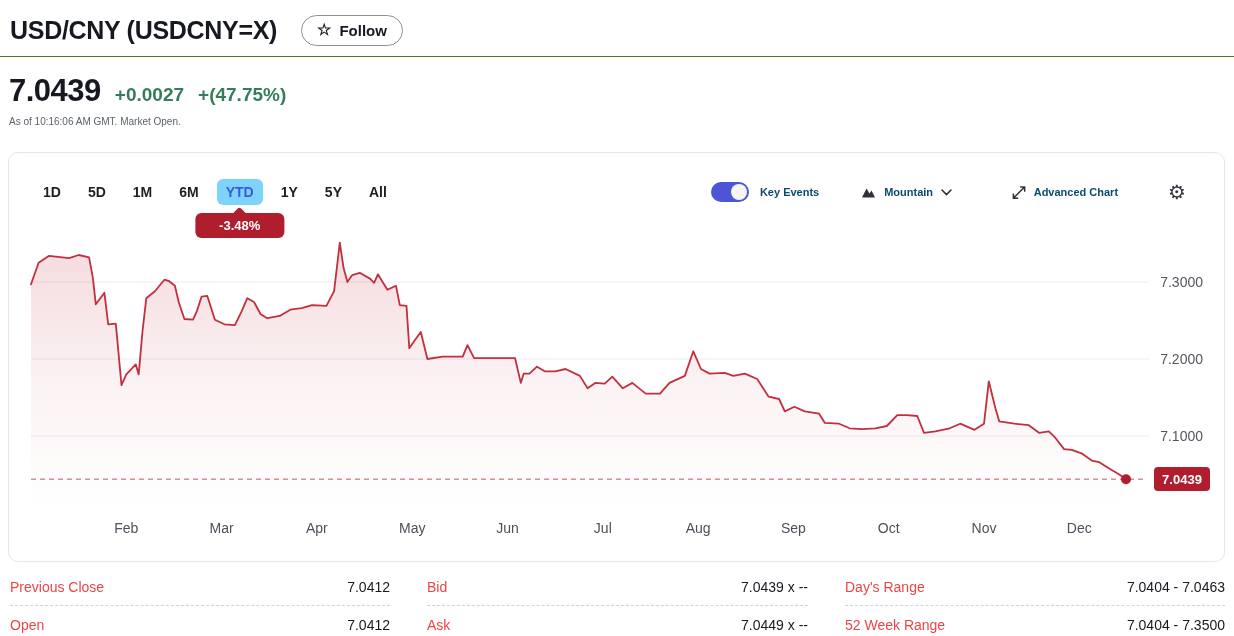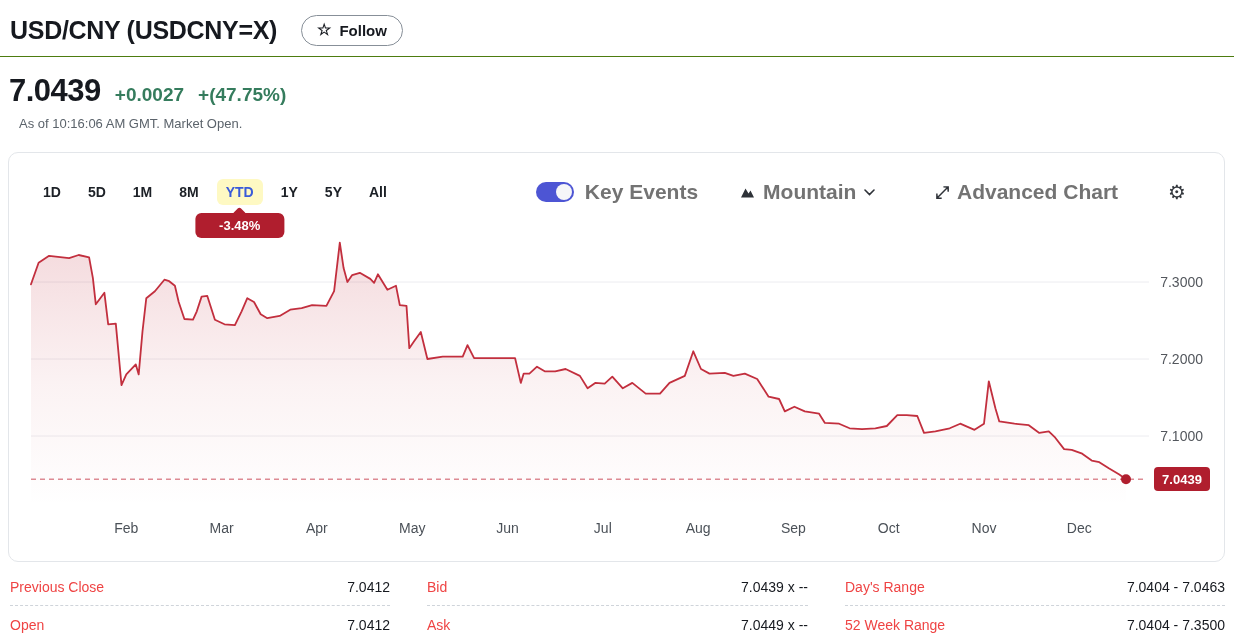--- a/index.html
+++ b/index.html
@@ -16,37 +16,37 @@
   
   .hdr{display:flex;align-items:center;gap:24px;height:57px;padding:4px 10px 0 10px;border-bottom:1px solid #4d7c0f}
   .title{font-size:25px;font-weight:800;letter-spacing:-.3px;margin:0}
   .follow{display:inline-flex;align-items:center;gap:8px;height:31px;padding:0 15px;
     border:1px solid #878f98;border-radius:16px;background:#fff;font-size:15px;font-weight:700;color:var(--txt);cursor:pointer}
   .follow .star{font-size:16px;line-height:1}
   
   .price-row{display:flex;align-items:baseline;gap:14px;padding:16px 0 0 9px}
   .price{font-size:31px;font-weight:800;letter-spacing:-.5px}
   .chg{font-size:19px;font-weight:700;color:var(--green)}
-  .asof{padding:7px 0 0 19px;font-size:13px;color:var(--muted)}
+  .asof{padding:7px 0 0 9px;font-size:10px;color:var(--muted)}
   
   .card{position:absolute;left:8px;top:152px;width:1217px;height:410px;
     border:1px solid var(--border);border-radius:10px;background:#fff}
   .toolbar{position:relative;z-index:3;display:flex;align-items:center;gap:9px;padding:26px 38px 0 25px}
   .tab{position:relative;padding:5px 9px;border-radius:6px;font-size:14px;font-weight:700;color:#1c2026;cursor:pointer}
-  .tab.active{color:var(--accent-blue);background:#fef9c3}
+  .tab.active{color:var(--accent-blue);background:#7dd3fc}
   .ytd-badge{position:absolute;top:34px;left:50%;transform:translateX(-50%);
     background:var(--badge-red);color:#fff;font-size:13px;font-weight:700;
     padding:5px 24px;border-radius:6px;white-space:nowrap}
   .ytd-badge::before{content:"";position:absolute;top:-4px;left:50%;margin-left:-5px;
     width:10px;height:10px;background:var(--badge-red);transform:rotate(45deg);border-radius:2px}
   .right-tools{margin-left:auto;display:flex;align-items:center;gap:28px}
   .kv{display:flex;align-items:center;gap:11px;cursor:pointer}
   .toggle{position:relative;width:38px;height:20px;border-radius:10px;background:var(--toggle-blue)}
   .toggle .knob{position:absolute;right:2px;top:2px;width:16px;height:16px;border-radius:50%;background:#f6f6f8}
-  .tool-label{font-size:21px;font-weight:700;color:#737373}
+  .tool-label{font-size:11px;font-weight:700;color:#0c4a6e}
   .mountain,.adv{display:flex;align-items:center;gap:8px;cursor:pointer;margin-left:14px}
   .adv{margin-left:32px}
   .adv-arrow{font-size:17px;font-weight:700;line-height:1;color:#2e3238}
   .gear{margin-left:22px;font-size:20px;color:#33373d;cursor:pointer;line-height:1}
   svg text{font-family:"Liberation Sans","DejaVu Sans",sans-serif}
   #chart-svg{position:absolute;left:0;top:0;z-index:1}
   .current-badge{position:absolute;z-index:2;left:1145px;top:314px;width:56px;height:24px;
     background:var(--badge-red);color:#fff;font-size:13px;font-weight:700;border-radius:4px;
     display:flex;align-items:center;justify-content:center}
   
@@ -105,21 +105,21 @@
       <line x1="22" y1="326.197" x2="1138" y2="326.197" stroke="#c22f3e" stroke-width="1.4" stroke-dasharray="5 4" opacity="0.55"></line>
       <path d="M22,353 L22.0,131.3 L29.6,109.7 L40.1,102.8 L60.1,105.1 L69.7,102.0 L80.1,104.4 L83.9,125.2 L86.8,151.3 L95.4,139.8 L99.2,171.3 L106.8,170.6 L112.5,232.2 L117.3,221.4 L126.8,211.4 L129.7,221.4 L133.5,178.3 L137.3,145.2 L145.9,138.2 L155.4,126.7 L160.2,128.2 L165.9,132.8 L169.7,149.0 L175.4,166.0 L184.0,166.7 L187.8,158.3 L192.6,143.6 L198.3,142.9 L205.9,166.7 L215.5,171.3 L225.9,172.1 L232.6,158.3 L238.3,145.2 L245.0,149.0 L251.7,161.3 L258.3,165.2 L270.7,162.9 L281.2,156.7 L292.7,155.2 L303.1,152.1 L317.4,152.9 L325.1,138.2 L330.8,89.7 L334.6,115.1 L338.4,129.0 L343.2,122.1 L350.8,119.8 L361.3,125.9 L365.1,129.8 L368.9,121.3 L378.4,136.7 L387.0,132.8 L390.8,152.1 L397.5,152.9 L400.3,195.2 L405.1,188.3 L411.8,179.0 L418.4,206.0 L433.7,203.7 L453.7,203.7 L458.5,192.1 L465.1,205.2 L492.8,205.2 L506.1,205.2 L511.8,229.9 L514.7,220.6 L520.4,220.6 L528.0,213.7 L535.7,218.3 L546.2,218.3 L556.6,216.0 L570.9,222.9 L578.6,235.3 L586.2,229.9 L595.7,230.6 L603.3,223.7 L613.8,235.3 L623.3,229.9 L636.7,240.6 L651.0,240.6 L660.5,229.9 L675.8,222.9 L684.3,198.3 L692.0,216.0 L700.5,220.6 L715.8,219.9 L724.4,222.9 L735.8,220.6 L748.2,226.0 L759.6,243.7 L770.1,246.0 L775.8,258.4 L785.4,253.7 L795.8,258.4 L810.1,260.7 L815.9,269.9 L830.1,270.7 L840.6,275.3 L853.0,276.1 L866.4,275.3 L877.8,273.0 L888.3,262.2 L897.8,262.2 L908.3,263.0 L915.0,279.9 L926.4,278.4 L940.7,275.3 L951.2,270.7 L965.5,276.8 L975.0,270.7 L979.8,228.3 L986.4,255.3 L990.3,268.4 L1005.5,270.7 L1019.8,272.2 L1030.3,279.9 L1039.8,278.4 L1045.5,283.8 L1055.1,296.1 L1062.7,296.9 L1073.2,300.7 L1082.7,307.6 L1090.3,309.2 L1099.8,315.3 L1110.3,321.5 L1117.0,326.2 L1117.0,353 Z" fill="url(#areaGrad)" stroke="none"></path>
       <path d="M22.0,131.3 L29.6,109.7 L40.1,102.8 L60.1,105.1 L69.7,102.0 L80.1,104.4 L83.9,125.2 L86.8,151.3 L95.4,139.8 L99.2,171.3 L106.8,170.6 L112.5,232.2 L117.3,221.4 L126.8,211.4 L129.7,221.4 L133.5,178.3 L137.3,145.2 L145.9,138.2 L155.4,126.7 L160.2,128.2 L165.9,132.8 L169.7,149.0 L175.4,166.0 L184.0,166.7 L187.8,158.3 L192.6,143.6 L198.3,142.9 L205.9,166.7 L215.5,171.3 L225.9,172.1 L232.6,158.3 L238.3,145.2 L245.0,149.0 L251.7,161.3 L258.3,165.2 L270.7,162.9 L281.2,156.7 L292.7,155.2 L303.1,152.1 L317.4,152.9 L325.1,138.2 L330.8,89.7 L334.6,115.1 L338.4,129.0 L343.2,122.1 L350.8,119.8 L361.3,125.9 L365.1,129.8 L368.9,121.3 L378.4,136.7 L387.0,132.8 L390.8,152.1 L397.5,152.9 L400.3,195.2 L405.1,188.3 L411.8,179.0 L418.4,206.0 L433.7,203.7 L453.7,203.7 L458.5,192.1 L465.1,205.2 L492.8,205.2 L506.1,205.2 L511.8,229.9 L514.7,220.6 L520.4,220.6 L528.0,213.7 L535.7,218.3 L546.2,218.3 L556.6,216.0 L570.9,222.9 L578.6,235.3 L586.2,229.9 L595.7,230.6 L603.3,223.7 L613.8,235.3 L623.3,229.9 L636.7,240.6 L651.0,240.6 L660.5,229.9 L675.8,222.9 L684.3,198.3 L692.0,216.0 L700.5,220.6 L715.8,219.9 L724.4,222.9 L735.8,220.6 L748.2,226.0 L759.6,243.7 L770.1,246.0 L775.8,258.4 L785.4,253.7 L795.8,258.4 L810.1,260.7 L815.9,269.9 L830.1,270.7 L840.6,275.3 L853.0,276.1 L866.4,275.3 L877.8,273.0 L888.3,262.2 L897.8,262.2 L908.3,263.0 L915.0,279.9 L926.4,278.4 L940.7,275.3 L951.2,270.7 L965.5,276.8 L975.0,270.7 L979.8,228.3 L986.4,255.3 L990.3,268.4 L1005.5,270.7 L1019.8,272.2 L1030.3,279.9 L1039.8,278.4 L1045.5,283.8 L1055.1,296.1 L1062.7,296.9 L1073.2,300.7 L1082.7,307.6 L1090.3,309.2 L1099.8,315.3 L1110.3,321.5 L1117.0,326.2" fill="none" stroke="#c22f3e" stroke-width="1.8" stroke-linejoin="round" stroke-linecap="round"></path>
       <circle cx="1117.0" cy="326.197" r="5" fill="#b01e2e"></circle>
     </svg>
 
   <div class="toolbar">
     <span class="tab">1D</span>
     <span class="tab">5D</span>
     <span class="tab">1M</span>
-    <span class="tab">8M</span>
+    <span class="tab">6M</span>
     <span class="tab active">
       <span>YTD</span>
       <span class="ytd-badge">-3.48%</span>
     </span>
     <span class="tab">1Y</span>
     <span class="tab">5Y</span>
     <span class="tab">All</span>
 
     <div class="right-tools">
       <div class="kv">

